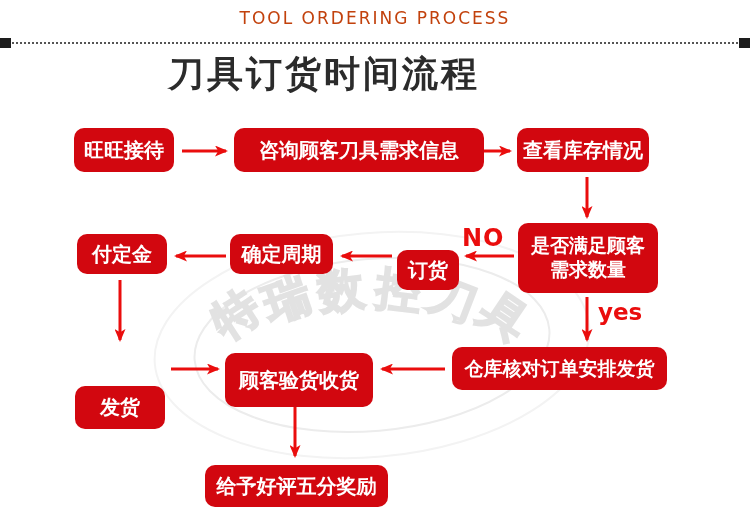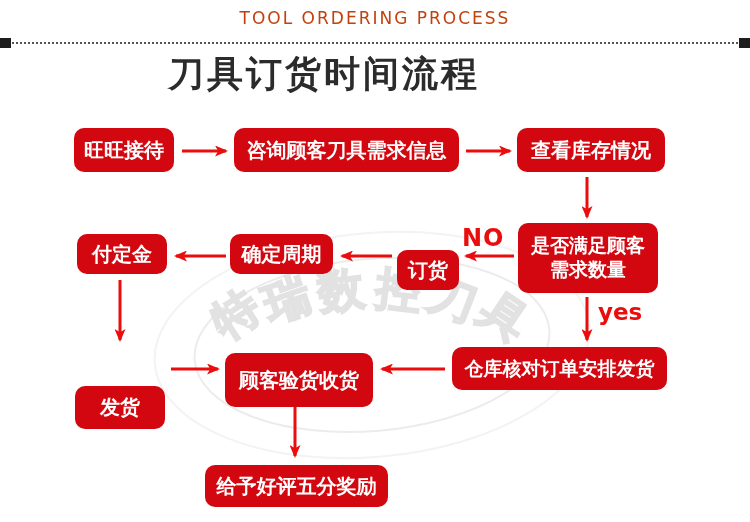--- a/index.html
+++ b/index.html
@@ -25,22 +25,22 @@
   .wm span:nth-child(3){left:318px;top:260px;transform:rotate(-7deg);}
   .wm span:nth-child(4){left:376px;top:260px;transform:rotate(7deg);}
   .wm span:nth-child(5){left:430px;top:269px;transform:rotate(21deg);}
   .wm span:nth-child(6){left:481px;top:286px;transform:rotate(34deg);}
 
   
   .node{position:absolute;z-index:2;background:#d2070f;color:#fff;
     border-radius:10px;display:flex;align-items:center;justify-content:center;
     font-weight:700;font-size:20px;text-align:center;line-height:1.25;}
   .n-reception{left:74px;top:128px;width:100px;height:44px;}
-  .n-inquiry{left:234px;top:128px;width:225px;height:44px;}
-  .n-check-stock{left:517px;top:128px;width:148px;height:44px;}
+  .n-inquiry{left:234px;top:128px;width:250px;height:44px;}
+  .n-check-stock{left:517px;top:128px;width:132px;height:44px;}
   .n-decision{left:518px;top:223px;width:140px;height:70px;font-size:19px;padding:0 6px;box-sizing:border-box;}
   .n-order{left:397px;top:250px;width:62px;height:40px;}
   .n-confirm-cycle{left:230px;top:234px;width:103px;height:40px;}
   .n-pay-deposit{left:77px;top:234px;width:90px;height:40px;}
   .n-ship{left:75px;top:347px;width:90px;height:43px;margin-top:39px;}
   .n-customer-receive{left:225px;top:333px;width:148px;height:54px;margin-top:20px;}
   .n-warehouse{left:452px;top:347px;width:215px;height:43px;font-size:19px;}
   .n-reward{left:205px;top:465px;width:183px;height:42px;}
 
   

